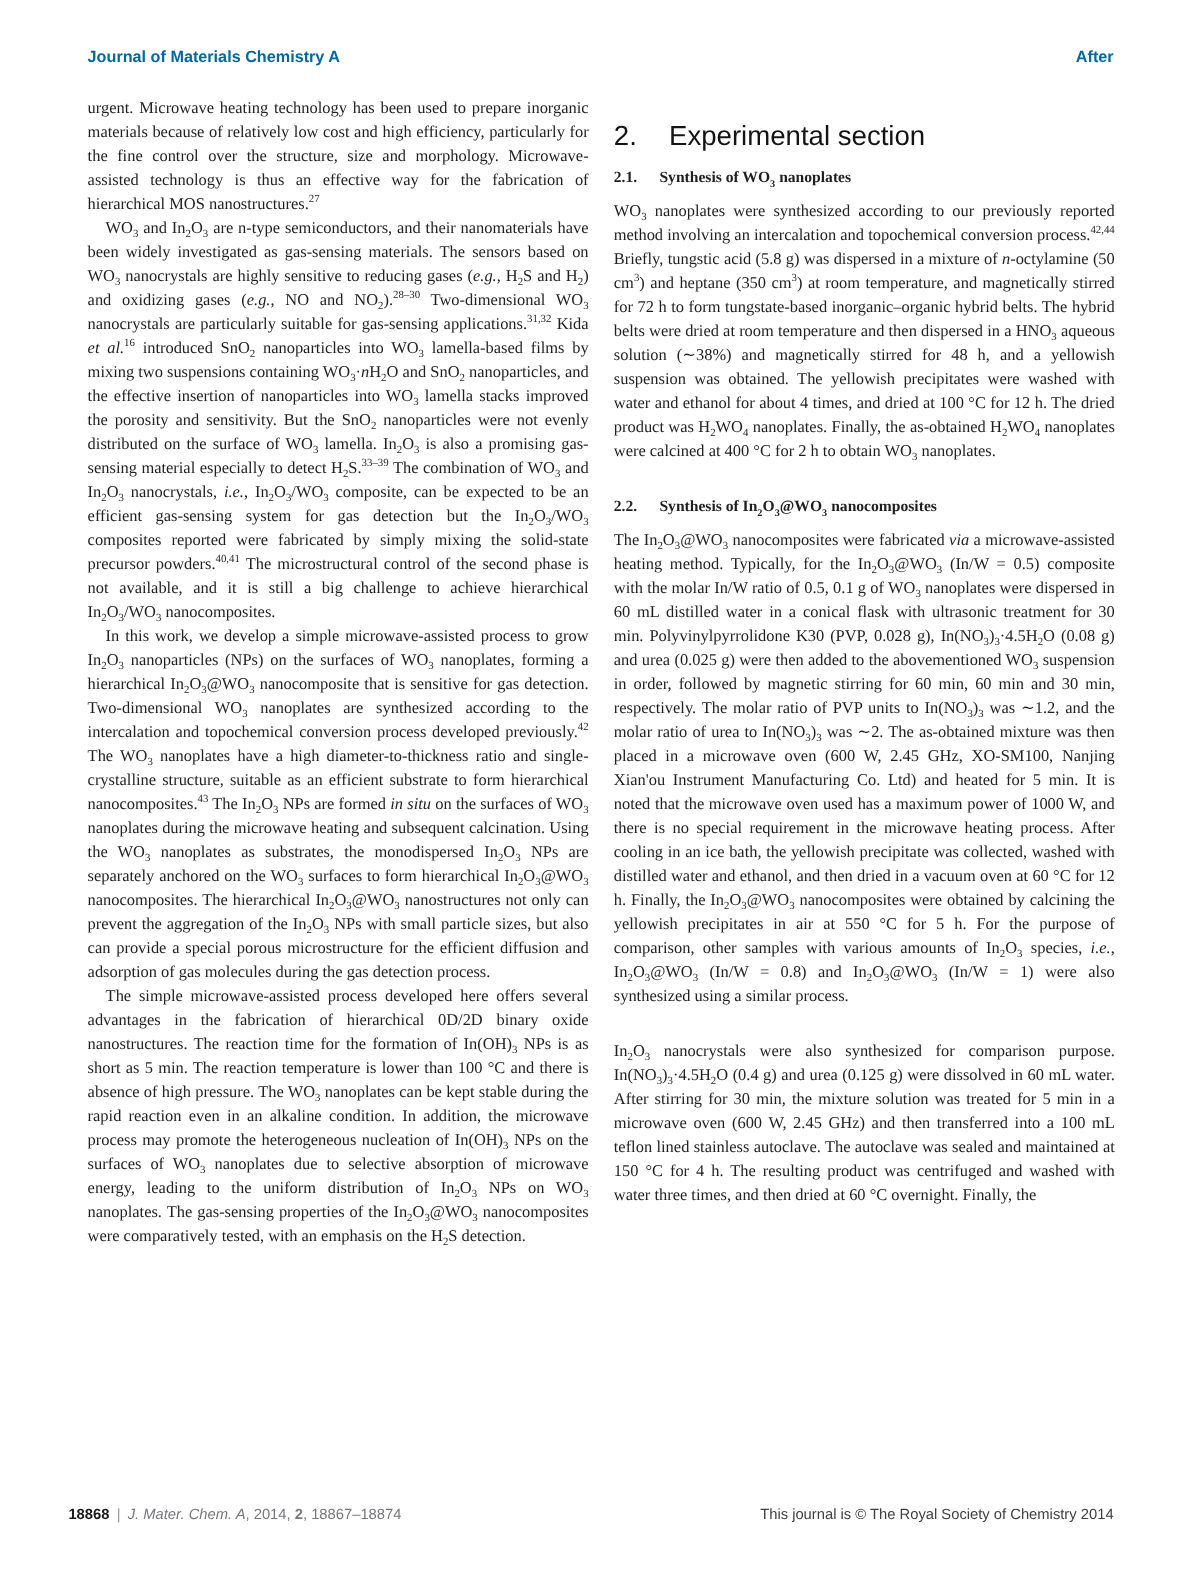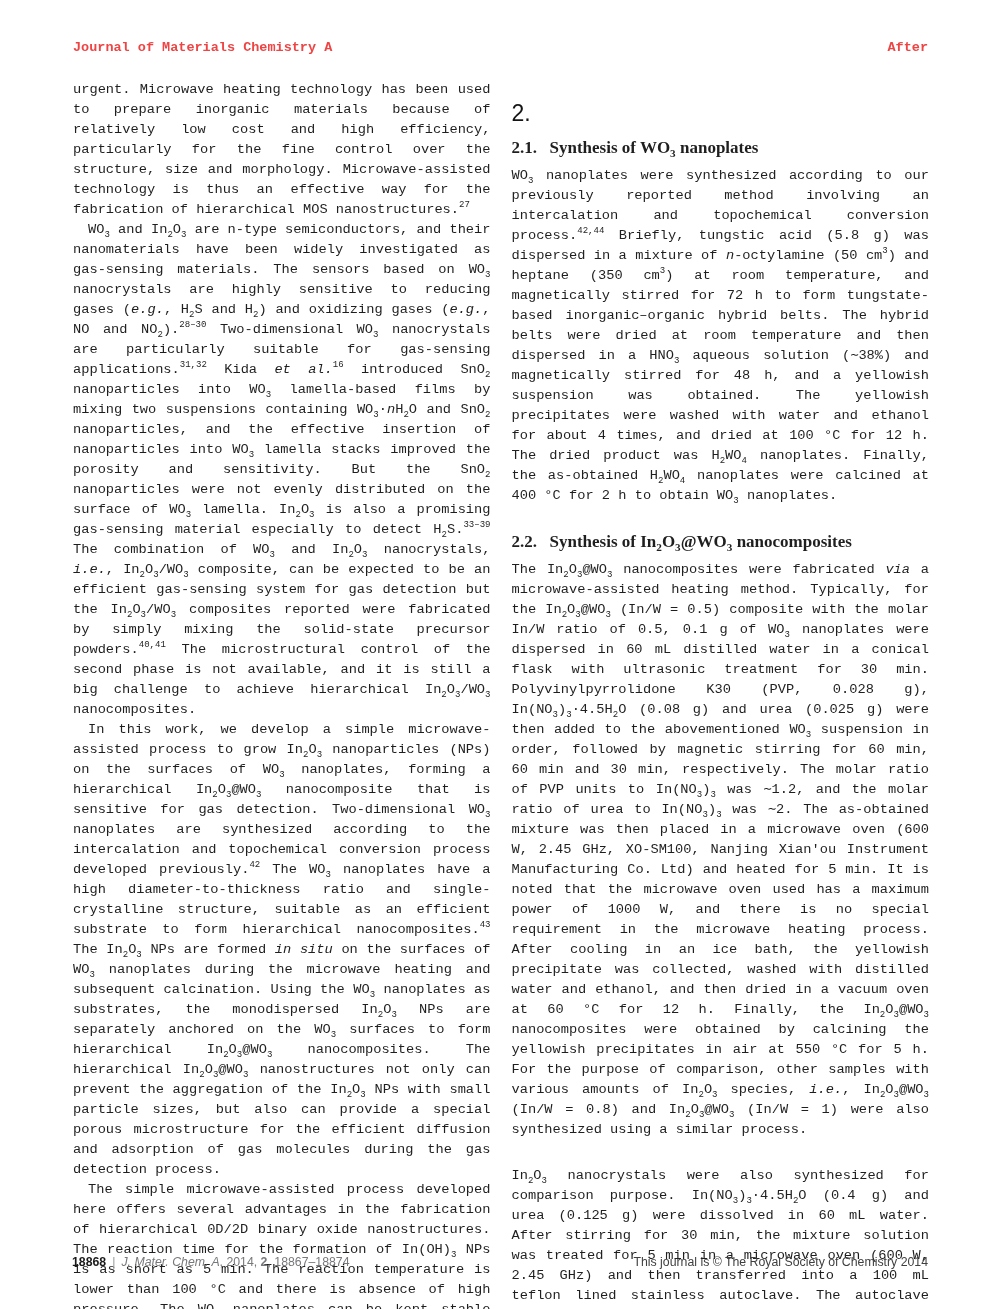--- a/index.html
+++ b/index.html
@@ -14,66 +14,66 @@
     -webkit-font-smoothing: antialiased;
   }
   .page-header {
     position: absolute;
     top: 40px;
     left: 73px;
     right: 72px;
     display: flex;
     justify-content: space-between;
     align-items: flex-end;
-    font-family: Liberation Mono, monospace;
+    font-family: Liberation Sans, sans-serif;
     font-size: 13.5px;
     font-weight: bold;
-    color: #ef4444;
+    color: #0369a1;
   }
   .columns {
     position: absolute;
     top: 80px;
     left: 73px;
     width: 856px;
     display: flex;
     gap: 21px;
   }
   .col {
     width: 418px;
     font-size: 13.7px;
     line-height: 20px;
     text-align: justify;
   }
-  .para { margin: 0; font-family: Liberation Mono, monospace; }
+  .para { margin: 0; }
   .para.indent { text-indent: 15px; }
   sub, sup { font-size: 0.66em; line-height: 0; }
   .section-heading {
     margin: 20px 0 12px 0;
     font-family: "Liberation Sans", "DejaVu Sans", sans-serif;
     font-size: 23px;
     line-height: 26px;
     color: #141414;
     display: flex;
     text-align: left;
   }
   .section-heading .sec-num { width: 46px; flex: 0 0 46px; }
   .subsection { margin-top: 26px; }
   .subsection.first { margin-top: 0; }
   .subsection-heading {
     font-weight: bold;
-    font-size: 17px;
+    font-size: 13px;
     margin: 0 0 8px 0;
     text-align: left;
     display: flex;
   }
   .subsection-heading .sub-num { flex: 0 0 38px; }
   .page-footer {
     position: absolute;
     top: 1255px;
-    left: 72px;
+    left: 57px;
     right: 72px;
     display: flex;
     justify-content: space-between;
     align-items: baseline;
     font-family: "Liberation Sans", "DejaVu Sans", sans-serif;
     font-size: 12.3px;
   }
   .footer-left { color: #77787b; }
   .footer-left .pgnum { color: #1a1a1a; font-weight: bold; margin-right: 6px; }
   .footer-left .sep { color: #9a9b9e; margin-right: 6px; font-weight: normal; }
@@ -93,20 +93,21 @@
     <p class="para">urgent. Microwave heating technology has been used to prepare inorganic materials because of relatively low cost and high efficiency, particularly for the fine control over the structure, size and morphology. Microwave-assisted technology is thus an effective way for the fabrication of hierarchical MOS nanostructures.<sup>27</sup></p>
     <p class="para indent">WO<sub>3</sub> and In<sub>2</sub>O<sub>3</sub> are n-type semiconductors, and their nanomaterials have been widely investigated as gas-sensing materials. The sensors based on WO<sub>3</sub> nanocrystals are highly sensitive to reducing gases (<i>e.g.</i>, H<sub>2</sub>S and H<sub>2</sub>) and oxidizing gases (<i>e.g.</i>, NO and NO<sub>2</sub>).<sup>28–30</sup> Two-dimensional WO<sub>3</sub> nanocrystals are particularly suitable for gas-sensing applications.<sup>31,32</sup> Kida <i>et al.</i><sup>16</sup> introduced SnO<sub>2</sub> nanoparticles into WO<sub>3</sub> lamella-based films by mixing two suspensions containing WO<sub>3</sub>·<i>n</i>H<sub>2</sub>O and SnO<sub>2</sub> nanoparticles, and the effective insertion of nanoparticles into WO<sub>3</sub> lamella stacks improved the porosity and sensitivity. But the SnO<sub>2</sub> nanoparticles were not evenly distributed on the surface of WO<sub>3</sub> lamella. In<sub>2</sub>O<sub>3</sub> is also a promising gas-sensing material especially to detect H<sub>2</sub>S.<sup>33–39</sup> The combination of WO<sub>3</sub> and In<sub>2</sub>O<sub>3</sub> nanocrystals, <i>i.e.</i>, In<sub>2</sub>O<sub>3</sub>/WO<sub>3</sub> composite, can be expected to be an efficient gas-sensing system for gas detection but the In<sub>2</sub>O<sub>3</sub>/WO<sub>3</sub> composites reported were fabricated by simply mixing the solid-state precursor powders.<sup>40,41</sup> The microstructural control of the second phase is not available, and it is still a big challenge to achieve hierarchical In<sub>2</sub>O<sub>3</sub>/WO<sub>3</sub> nanocomposites.</p>
     <p class="para indent">In this work, we develop a simple microwave-assisted process to grow In<sub>2</sub>O<sub>3</sub> nanoparticles (NPs) on the surfaces of WO<sub>3</sub> nanoplates, forming a hierarchical In<sub>2</sub>O<sub>3</sub>@WO<sub>3</sub> nanocomposite that is sensitive for gas detection. Two-dimensional WO<sub>3</sub> nanoplates are synthesized according to the intercalation and topochemical conversion process developed previously.<sup>42</sup> The WO<sub>3</sub> nanoplates have a high diameter-to-thickness ratio and single-crystalline structure, suitable as an efficient substrate to form hierarchical nanocomposites.<sup>43</sup> The In<sub>2</sub>O<sub>3</sub> NPs are formed <i>in situ</i> on the surfaces of WO<sub>3</sub> nanoplates during the microwave heating and subsequent calcination. Using the WO<sub>3</sub> nanoplates as substrates, the monodispersed In<sub>2</sub>O<sub>3</sub> NPs are separately anchored on the WO<sub>3</sub> surfaces to form hierarchical In<sub>2</sub>O<sub>3</sub>@WO<sub>3</sub> nanocomposites. The hierarchical In<sub>2</sub>O<sub>3</sub>@WO<sub>3</sub> nanostructures not only can prevent the aggregation of the In<sub>2</sub>O<sub>3</sub> NPs with small particle sizes, but also can provide a special porous microstructure for the efficient diffusion and adsorption of gas molecules during the gas detection process.</p>
     <p class="para indent">The simple microwave-assisted process developed here offers several advantages in the fabrication of hierarchical 0D/2D binary oxide nanostructures. The reaction time for the formation of In(OH)<sub>3</sub> NPs is as short as 5 min. The reaction temperature is lower than 100 °C and there is absence of high pressure. The WO<sub>3</sub> nanoplates can be kept stable during the rapid reaction even in an alkaline condition. In addition, the microwave process may promote the heterogeneous nucleation of In(OH)<sub>3</sub> NPs on the surfaces of WO<sub>3</sub> nanoplates due to selective absorption of microwave energy, leading to the uniform distribution of In<sub>2</sub>O<sub>3</sub> NPs on WO<sub>3</sub> nanoplates. The gas-sensing properties of the In<sub>2</sub>O<sub>3</sub>@WO<sub>3</sub> nanocomposites were comparatively tested, with an emphasis on the H<sub>2</sub>S detection.</p>
   </div>
 
   <div class="col">
 
     <div class="section-heading">
       <span class="sec-num">2.</span>
+      <span>Experimental section</span>
     </div>
 
     <div class="subsection first">
       <div class="subsection-heading">
         <span class="sub-num">2.1.</span>
         <span>Synthesis of WO<sub>3</sub> nanoplates</span>
       </div>
       <p class="para">WO<sub>3</sub> nanoplates were synthesized according to our previously reported method involving an intercalation and topochemical conversion process.<sup>42,44</sup> Briefly, tungstic acid (5.8 g) was dispersed in a mixture of <i>n</i>-octylamine (50 cm<sup>3</sup>) and heptane (350 cm<sup>3</sup>) at room temperature, and magnetically stirred for 72 h to form tungstate-based inorganic–organic hybrid belts. The hybrid belts were dried at room temperature and then dispersed in a HNO<sub>3</sub> aqueous solution (∼38%) and magnetically stirred for 48 h, and a yellowish suspension was obtained. The yellowish precipitates were washed with water and ethanol for about 4 times, and dried at 100 °C for 12 h. The dried product was H<sub>2</sub>WO<sub>4</sub> nanoplates. Finally, the as-obtained H<sub>2</sub>WO<sub>4</sub> nanoplates were calcined at 400 °C for 2 h to obtain WO<sub>3</sub> nanoplates.</p>
     </div>
 

